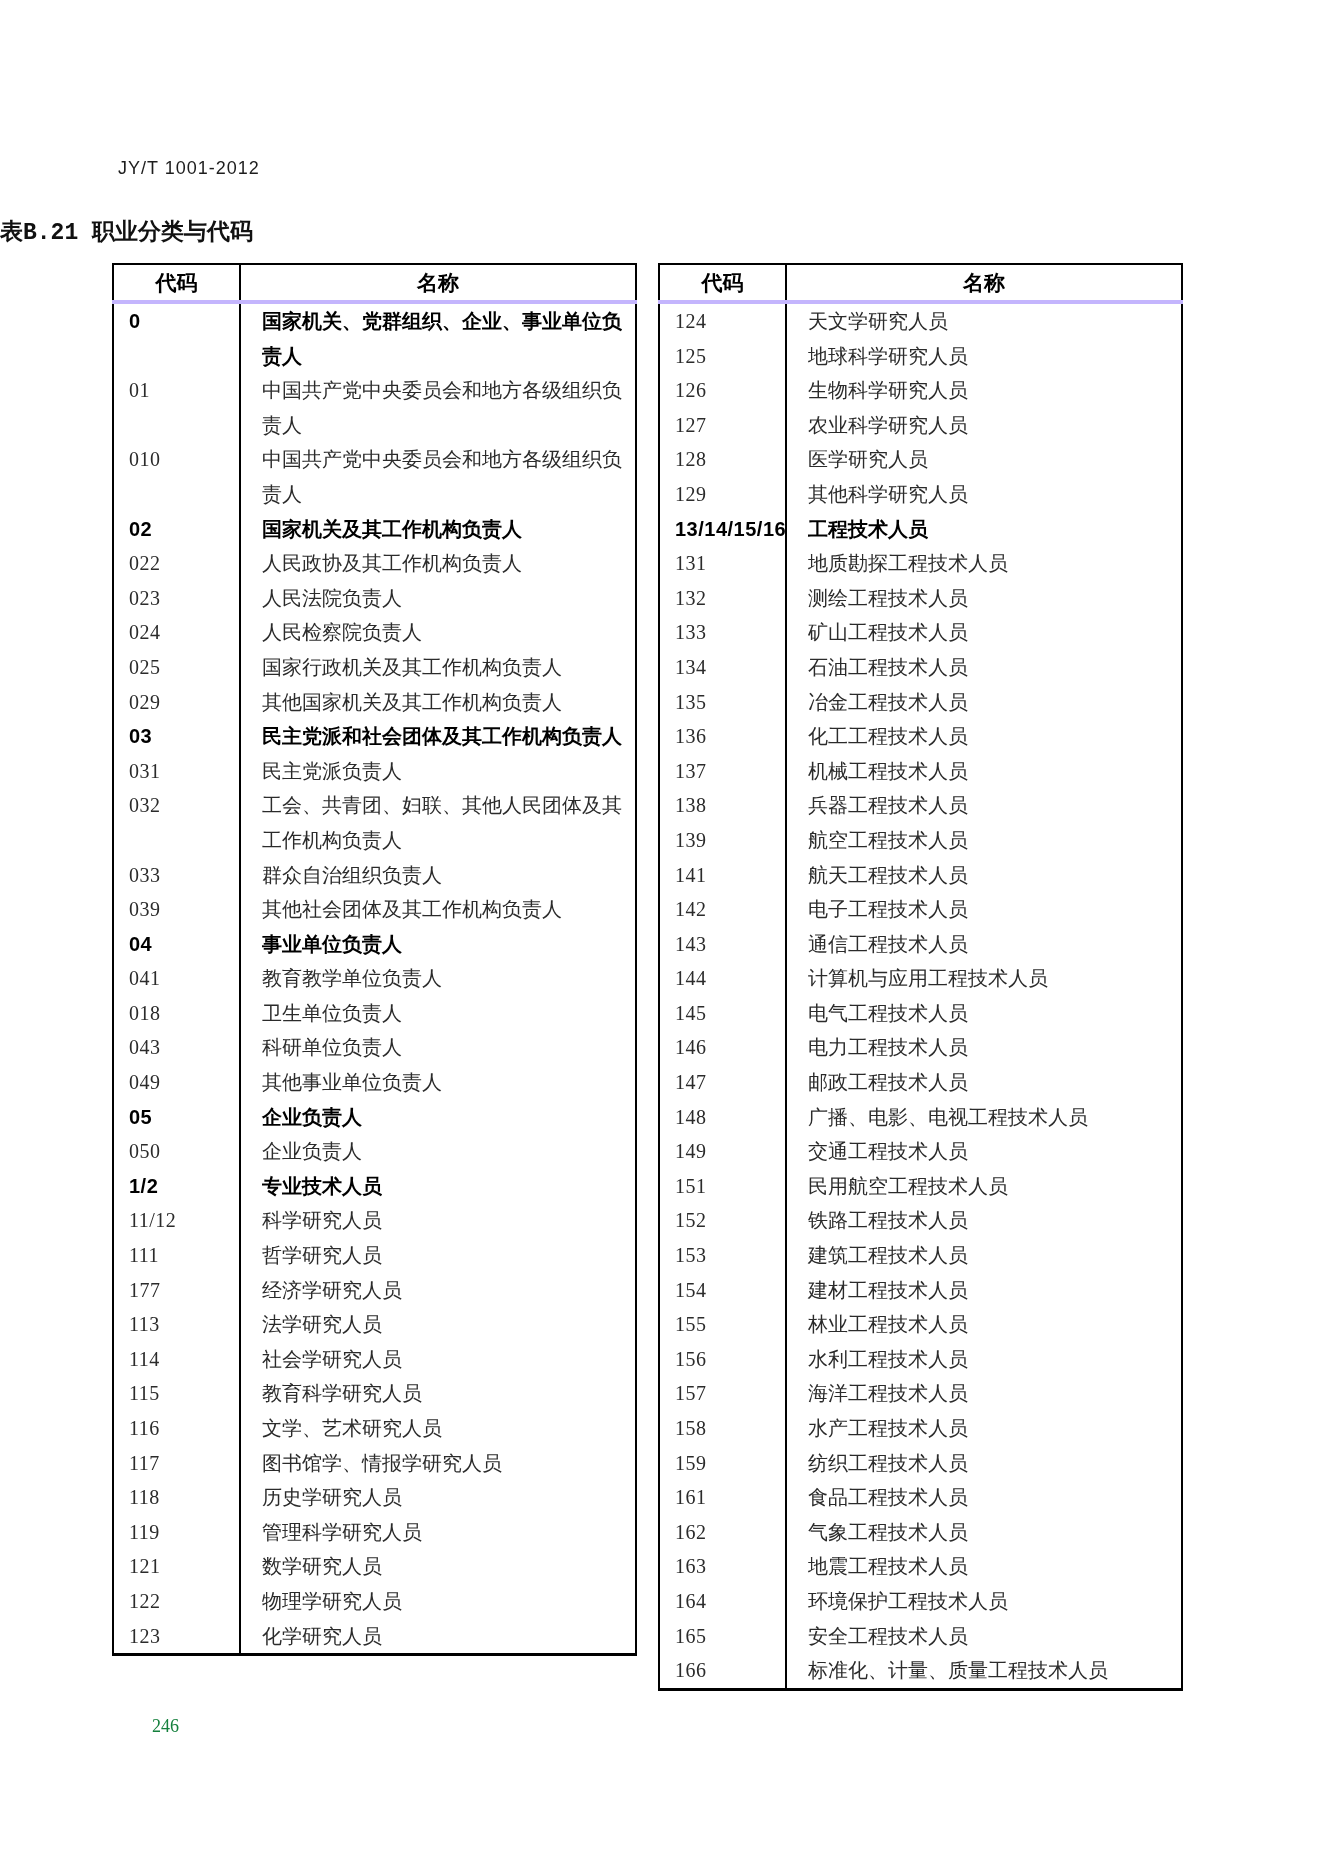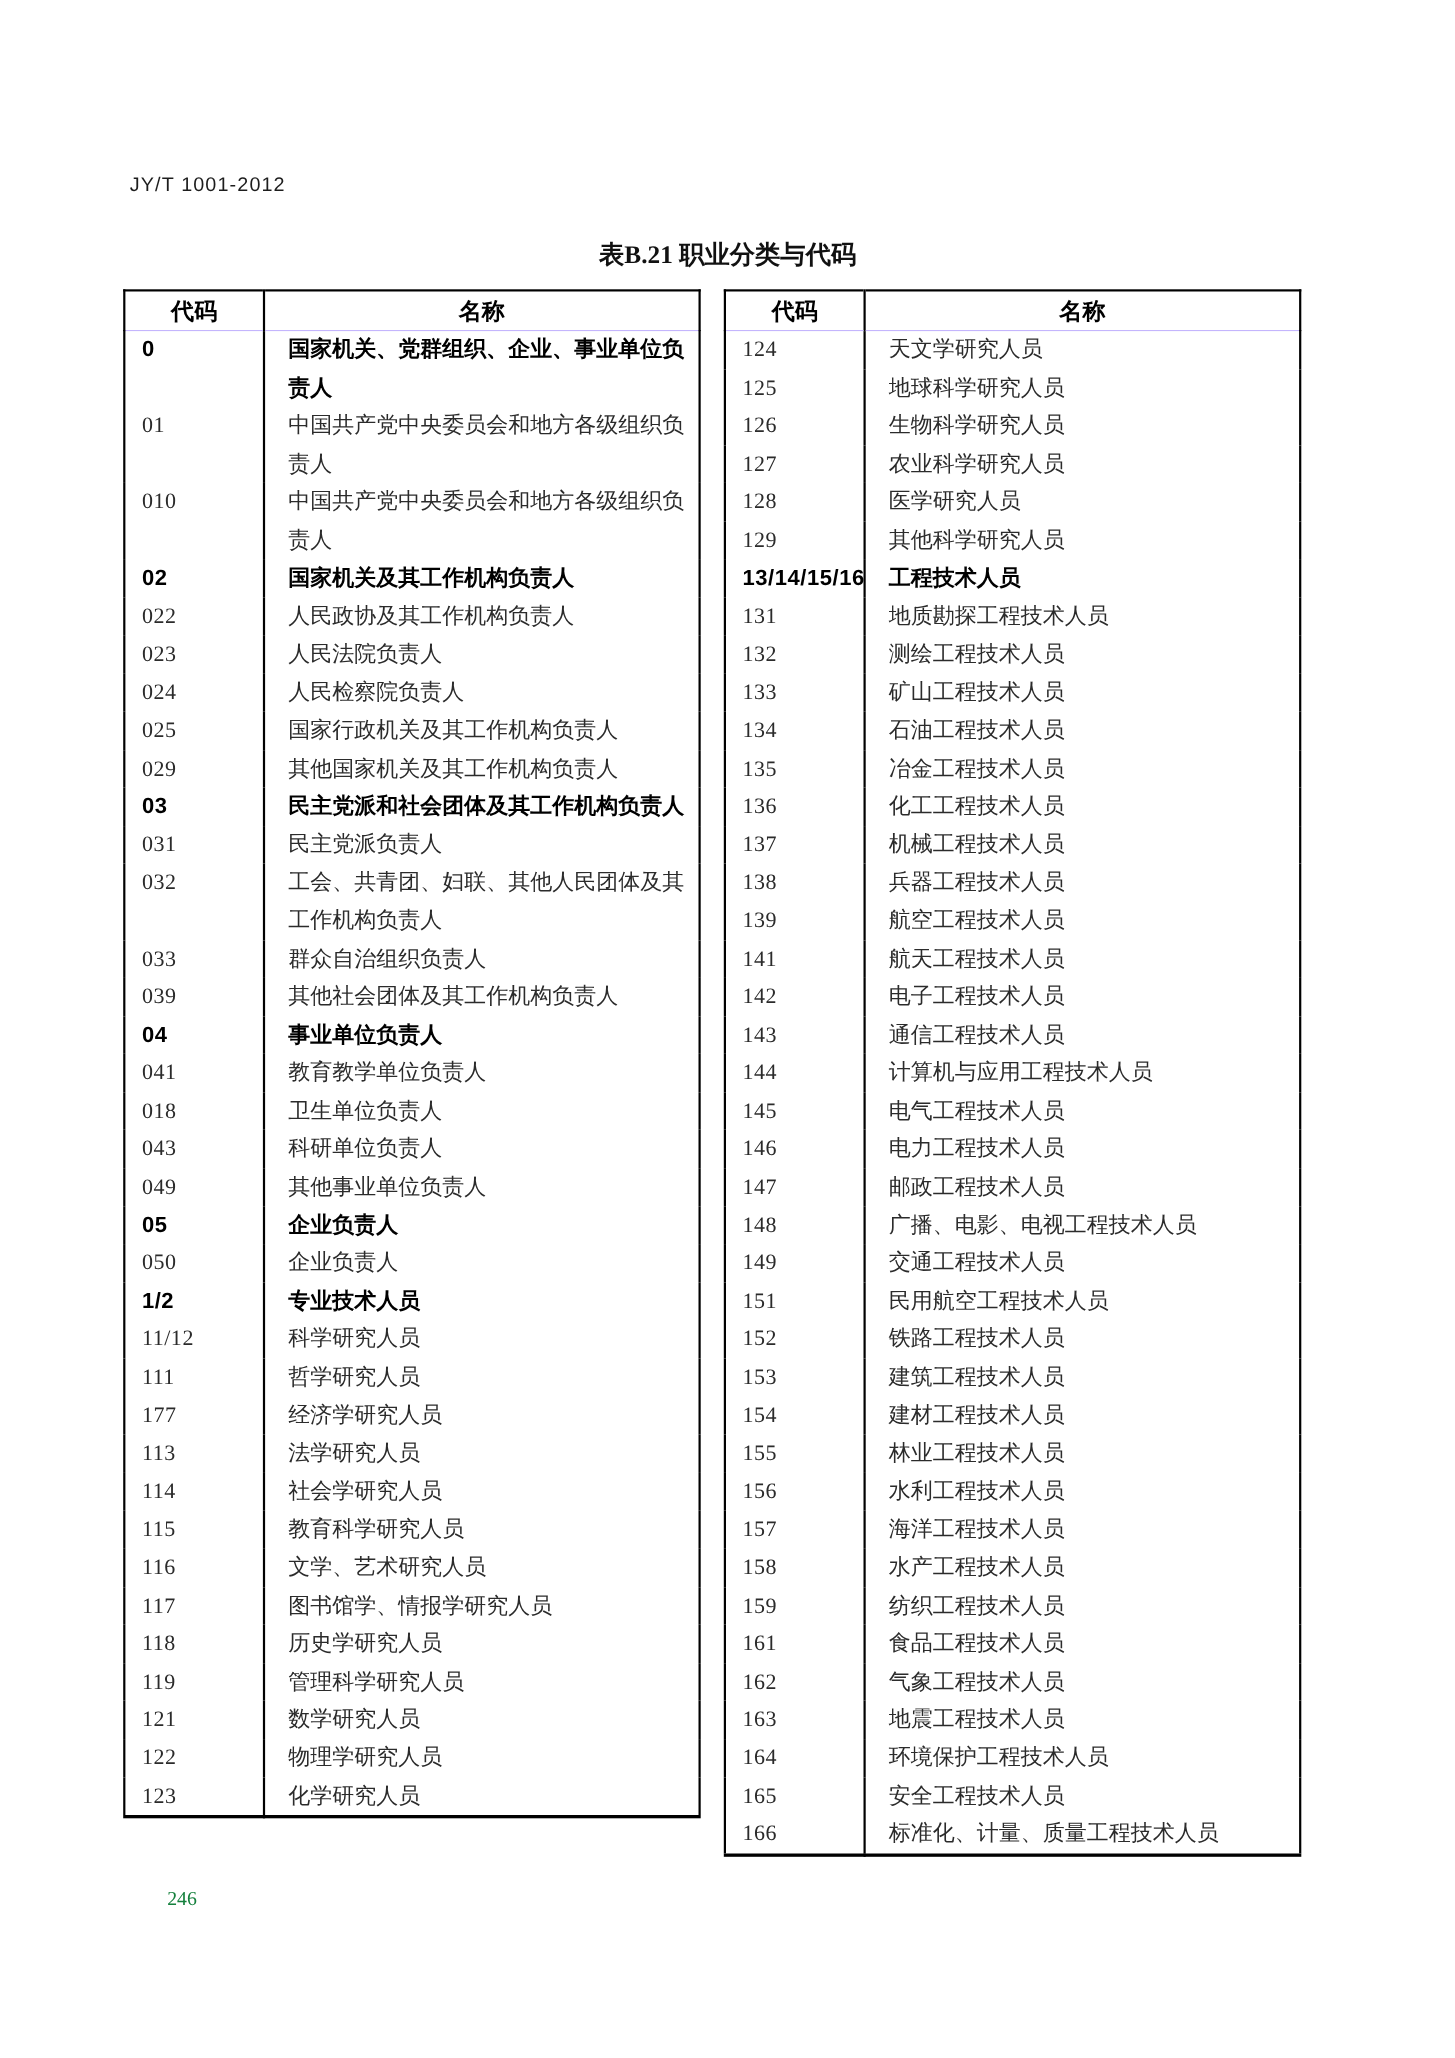--- a/index.html
+++ b/index.html
@@ -12,39 +12,38 @@
     overflow:hidden;
   }
   .standard-code{
     position:absolute;left:118px;top:158px;
     font-family:"Liberation Sans","DejaVu Sans",sans-serif;
     font-size:18px;letter-spacing:1px;color:#1d1d1d;
     white-space:nowrap;
   }
   .table-title{
     position:absolute;top:216px;left:0;width:1323px;
-    text-align:center;
-    font-family:Liberation Serif, serif;
+    font-family:Liberation Mono, monospace;
     font-weight:bold;font-size:23px;color:#111;
   }
   table.code-table{
     position:absolute;top:263px;
     width:523px;
     border-collapse:collapse;
     table-layout:fixed;
     background:#fff;
   }
   table.code-table.left-table{left:112px;}
   table.code-table.right-table{left:658px;}
   table.code-table{border:2px solid #000;border-bottom-width:3px;}
   col.code-col{width:127px;}
   col.name-col{width:396px;}
   .code-table thead th{
     height:35px;
-    border-bottom:1px solid #c4b5fd;
+    border-bottom:4px solid #c4b5fd;
     font-family:"Liberation Sans","DejaVu Sans",sans-serif;
     font-weight:bold;font-size:21px;color:#000;
     text-align:center;vertical-align:middle;
     padding:0;
   }
   .code-table thead th.code-h{border-right:2px solid #000;}
   .code-table td{
     padding:0;vertical-align:top;
     font-size:20px;line-height:34.6px;
     color:#2b2b2b;

